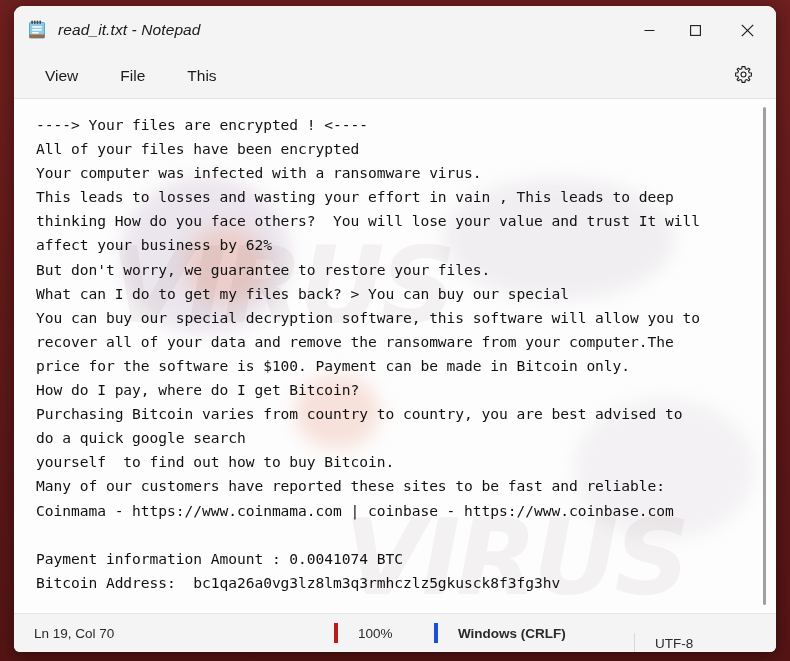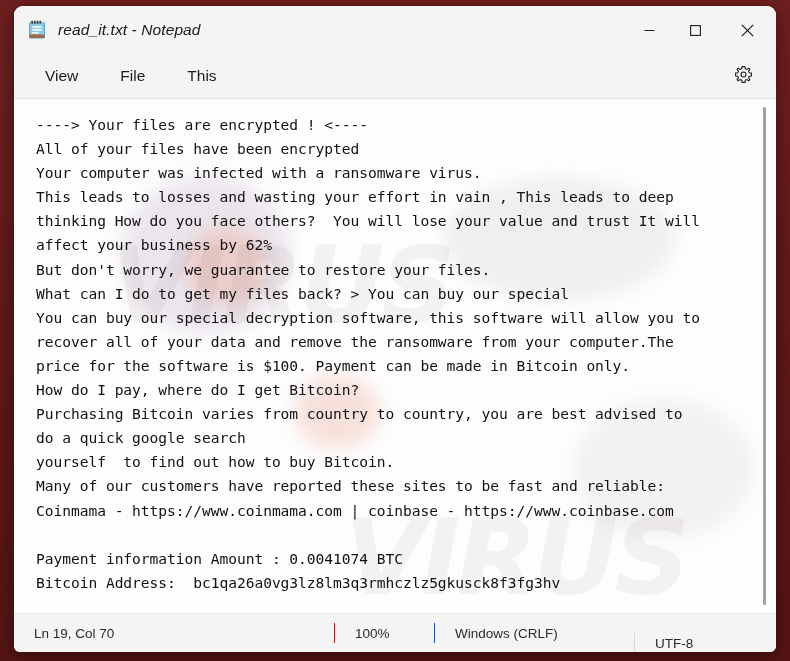--- a/index.html
+++ b/index.html
@@ -205,22 +205,22 @@
   }
   .status-cell {
     display: flex;
     align-items: center;
     height: 20px;
     padding: 0 20px;
     white-space: nowrap;
     text-align: right;
   }
   .sc-lncol { width: 320px; box-sizing: border-box; }
-  .sc-zoom  { width: 100px; box-sizing: border-box; border-left: 1px solid #b91c1c; }
-  .sc-eol   { width: 200px; box-sizing: border-box; border-left: 1px solid #1d4ed8; }
+  .sc-zoom  { width: 100px; box-sizing: border-box; border-left: 4px solid #b91c1c; }
+  .sc-eol   { width: 200px; box-sizing: border-box; border-left: 4px solid #1d4ed8; font-weight: bold; }
   .sc-enc   { box-sizing: border-box; border-left: 1px solid #d8d8d8; margin-top: 20px; }
 </style>
 </head>
 <body>
 
 <div id="desktop">
 
   <div id="window">
 
     <div class="titlebar">

